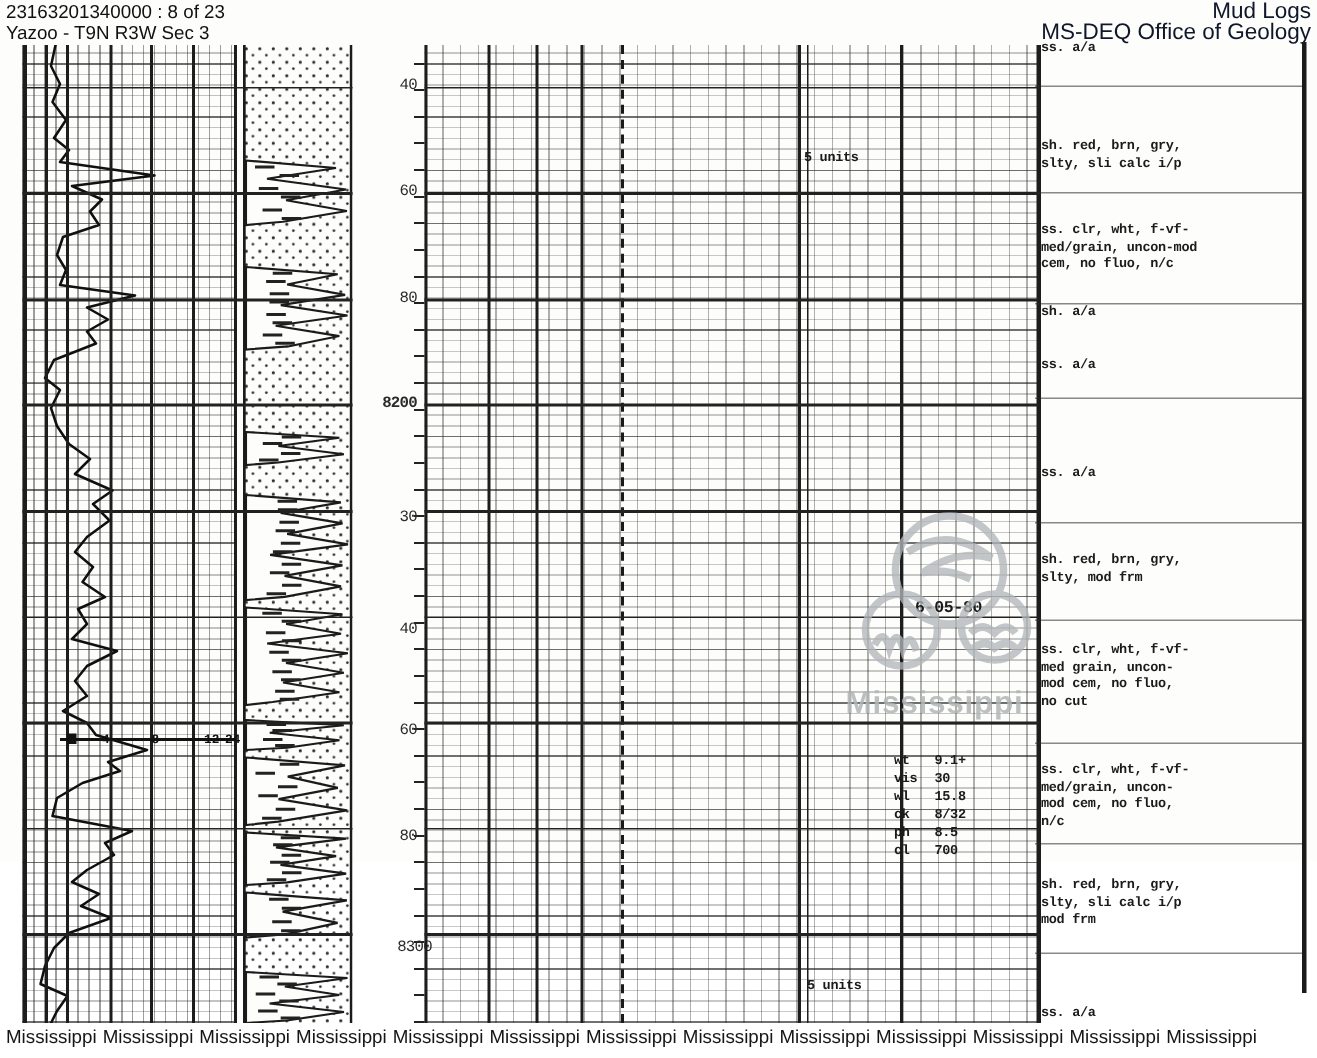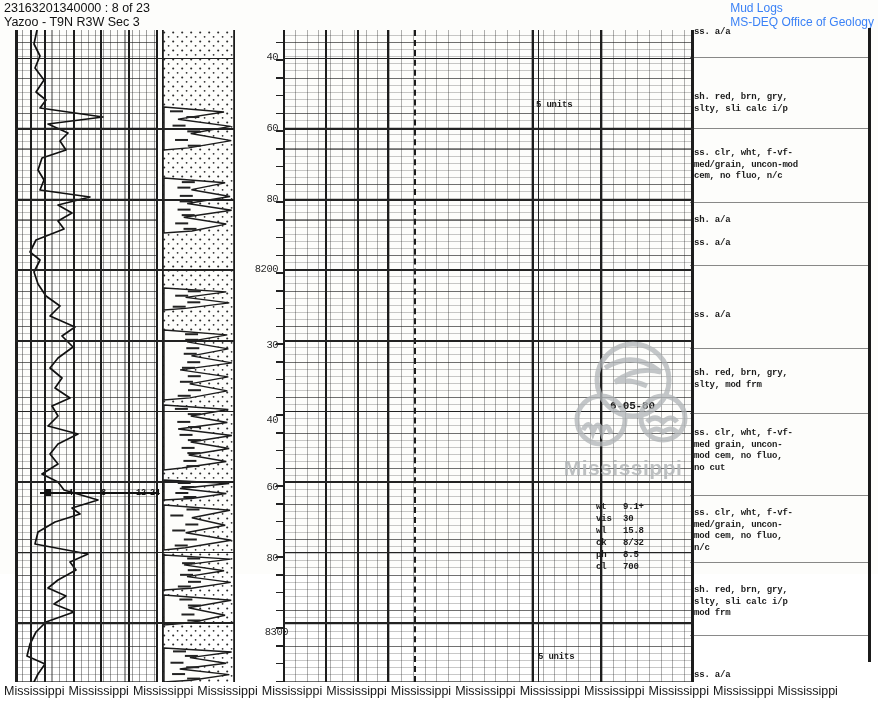--- a/index.html
+++ b/index.html
@@ -1,21 +1,21 @@
 <!DOCTYPE html>
 <html><head>
 <meta charset="utf-8">
 <style>
   html,body{margin:0;padding:0;background:#ffffff;width:878px;height:705px;overflow:hidden;
             font-family:"Liberation Sans",sans-serif;}
   #page{position:relative;width:878px;height:574px;background:#fdfdfb;}
 
   
   .hdr-left{position:absolute;left:4px;top:1px;font-size:12.5px;line-height:14px;color:#111;}
-  .hdr-right{position:absolute;right:4px;top:1px;font-size:12px;line-height:14px;color:#3b82f6;text-align:left;}
+  .hdr-right{position:absolute;right:4px;top:1px;font-size:15px;line-height:14px;color:#0f172a;text-align:right;}
 
   
   .panel{position:absolute;top:30px;height:652px;}
 
   
   #curve-track{left:15px;width:142px;
     background-image:
       repeating-linear-gradient(0deg, rgba(25,25,25,0.50) 0 1px, transparent 1px 35.5px),
       repeating-linear-gradient(0deg, rgba(25,25,25,0.26) 0 1px, transparent 1px 7.1px),
       repeating-linear-gradient(90deg, rgba(25,25,25,0.42) 0 1px, transparent 1px 7.3px);}
@@ -204,21 +204,21 @@
       <rect x="0" y="0" width="1.8" height="652" fill="#1b1b1b"></rect>
       <rect x="71.2" y="0" width="1.8" height="652" fill="#1b1b1b"></rect>
     </svg>
   </div>
 
   <div id="tickstrip"></div>
   <div id="depth-labels">
       <div class="depth-label" style="left: 238px; top: 51px;">40</div>
       <div class="depth-label" style="left: 238px; top: 122px;">60</div>
       <div class="depth-label" style="left: 238px; top: 193px;">80</div>
-      <div class="depth-label" style="left: 238px; top: 263px;">8200</div>
+      <div class="depth-label" style="left: 238px; top: 263px; font-weight: bold;">8200</div>
       <div class="depth-label" style="left: 238px; top: 339px;">30</div>
       <div class="depth-label" style="left: 238px; top: 414px;">40</div>
       <div class="depth-label" style="left: 238px; top: 481px;">60</div>
       <div class="depth-label" style="left: 238px; top: 552px;">80</div>
       <div class="depth-label" style="left: 248px; top: 626px;">8300</div>
     </div>
 
   <div id="main-grid" class="panel"></div>
   <div class="vline" style="left:283px;width:2px"></div>
   <div class="vline" style="left:325px;width:1.8px"></div>
@@ -282,21 +282,21 @@
       </div>
     </div>
 
   <div id="descriptions">
       <div class="desc typed" style="top: 27px;">ss. a/a</div>
       <div class="desc typed" style="top: 92px;">sh. red, brn, gry,
 slty, sli calc i/p</div>
       <div class="desc typed" style="top: 148px;">ss. clr, wht, f-vf-
 med/grain, uncon-mod
 cem, no fluo, n/c</div>
-      <div class="desc typed" style="top: 203px; margin-top: 12px;">sh. a/a</div>
+      <div class="desc typed" style="top: 203px;">sh. a/a</div>
       <div class="desc typed" style="top: 238px;">ss. a/a</div>
       <div class="desc typed" style="top: 310px;">ss. a/a</div>
       <div class="desc typed" style="top: 368px;">sh. red, brn, gry,
 slty, mod frm</div>
       <div class="desc typed" style="top: 428px;">ss. clr, wht, f-vf-
 med grain, uncon-
 mod cem, no fluo,
 no cut</div>
       <div class="desc typed" style="top: 508px;">ss. clr, wht, f-vf-
 med/grain, uncon-

